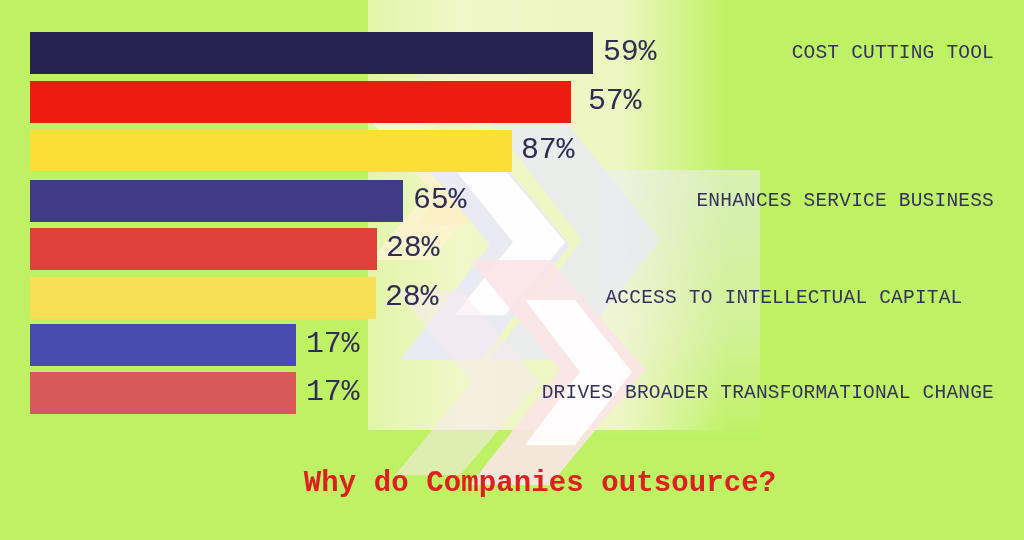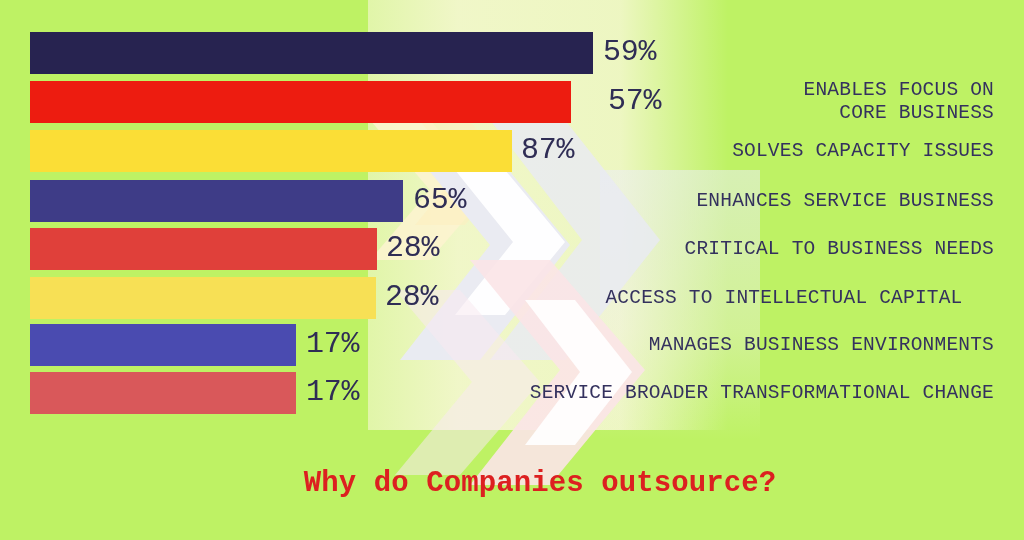--- a/index.html
+++ b/index.html
@@ -131,62 +131,58 @@
     <path d="M110 200 L190 200 L285 310 L190 425 L110 425 L200 310 Z" fill="#fbe4e7" opacity="0.9"></path>
     <path d="M35 230 L100 230 L180 322 L100 415 L35 415 L112 322 Z" fill="#f7eaf0" opacity="0.55"></path>
     <path d="M165 240 L215 240 L272 312 L215 385 L165 385 L220 312 Z" fill="#ffffff" opacity="0.9"></path>
   </svg>
 
   <div class="chart">
 
     <div class="row" style="top:32px;">
       <div class="bar" style="width:563px;background:#272350;"></div>
       <div class="pct" style="left:603px;">59%</div>
+      <div class="cat" style="width:420px;">COST CUTTING TOOL</div>
     </div>
 
     <div class="row" style="top:81px;">
       <div class="bar" style="width:541px;background:#ED1C10;"></div>
-      <div class="pct" style="left:608px;">57%</div>
-      <div class="cat" style="width:420px;">ENABLES FOCUS ON
-CORE BUSINESS</div>
+      <div class="pct" style="left:588px;">57%</div>
     </div>
 
     <div class="row" style="top:130px;">
       <div class="bar" style="width:482px;background:#FBDE36;"></div>
       <div class="pct" style="left:521px;">87%</div>
-      <div class="cat" style="width:420px;">SOLVES CAPACITY ISSUES</div>
     </div>
 
     <div class="row" style="top:180px;">
       <div class="bar" style="width:373px;background:#3E3C87;"></div>
       <div class="pct" style="left:413px;">65%</div>
       <div class="cat" style="width:420px;">ENHANCES SERVICE BUSINESS</div>
     </div>
 
     <div class="row" style="top:228px;">
       <div class="bar" style="width:347px;background:#E0403A;"></div>
       <div class="pct" style="left:386px;">28%</div>
-      <div class="cat" style="width:420px;">CRITICAL TO BUSINESS NEEDS</div>
     </div>
 
     <div class="row" style="top:277px;">
       <div class="bar" style="width:346px;background:#F7E055;"></div>
       <div class="pct" style="left:385px;">28%</div>
       <div class="cat" style="width:420px;text-align:center;">ACCESS TO INTELLECTUAL CAPITAL</div>
     </div>
 
     <div class="row" style="top:324px;">
       <div class="bar" style="width:266px;background:#4A4BB0;"></div>
       <div class="pct" style="left:306px;">17%</div>
-      <div class="cat" style="width:440px;">MANAGES BUSINESS ENVIRONMENTS</div>
     </div>
 
     <div class="row" style="top:372px;">
       <div class="bar" style="width:266px;background:#D9585A;"></div>
       <div class="pct" style="left:306px;">17%</div>
-      <div class="cat" style="width:540px;">SERVICE BROADER TRANSFORMATIONAL CHANGE</div>
+      <div class="cat" style="width:540px;">DRIVES BROADER TRANSFORMATIONAL CHANGE</div>
     </div>
 
   </div>
 
   <div class="title">Why do Companies outsource?</div>
 
 </div>
 
 </body></html>

